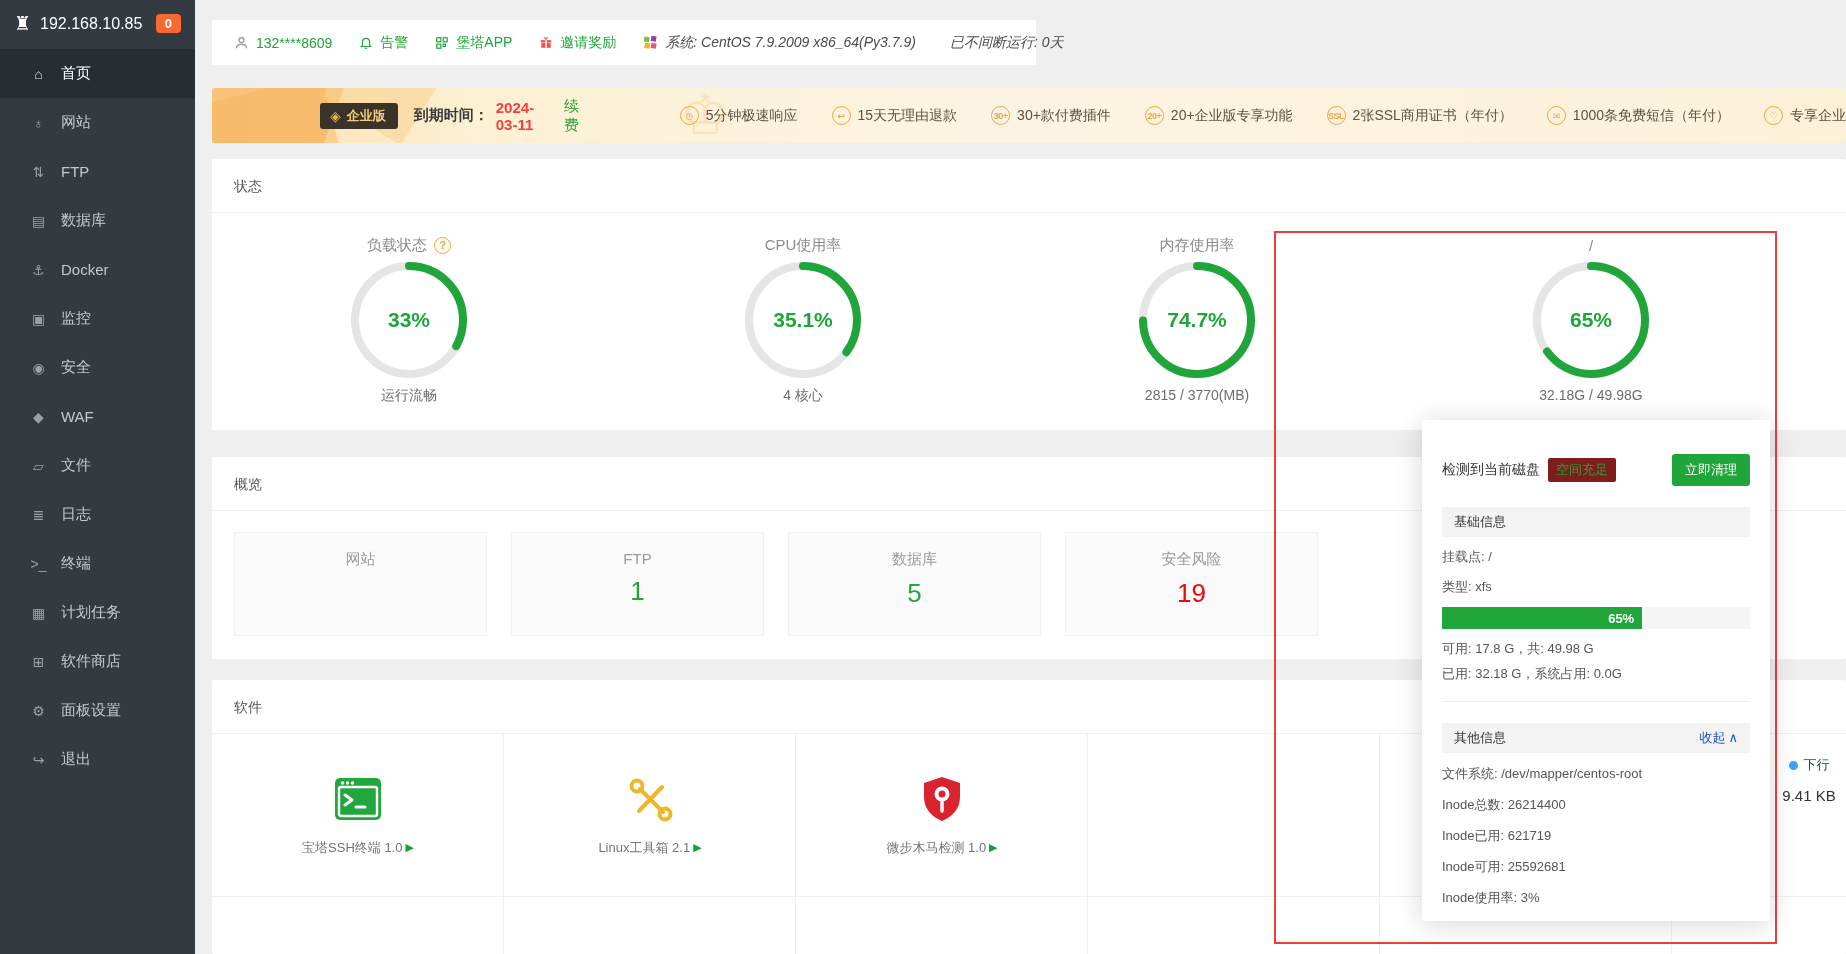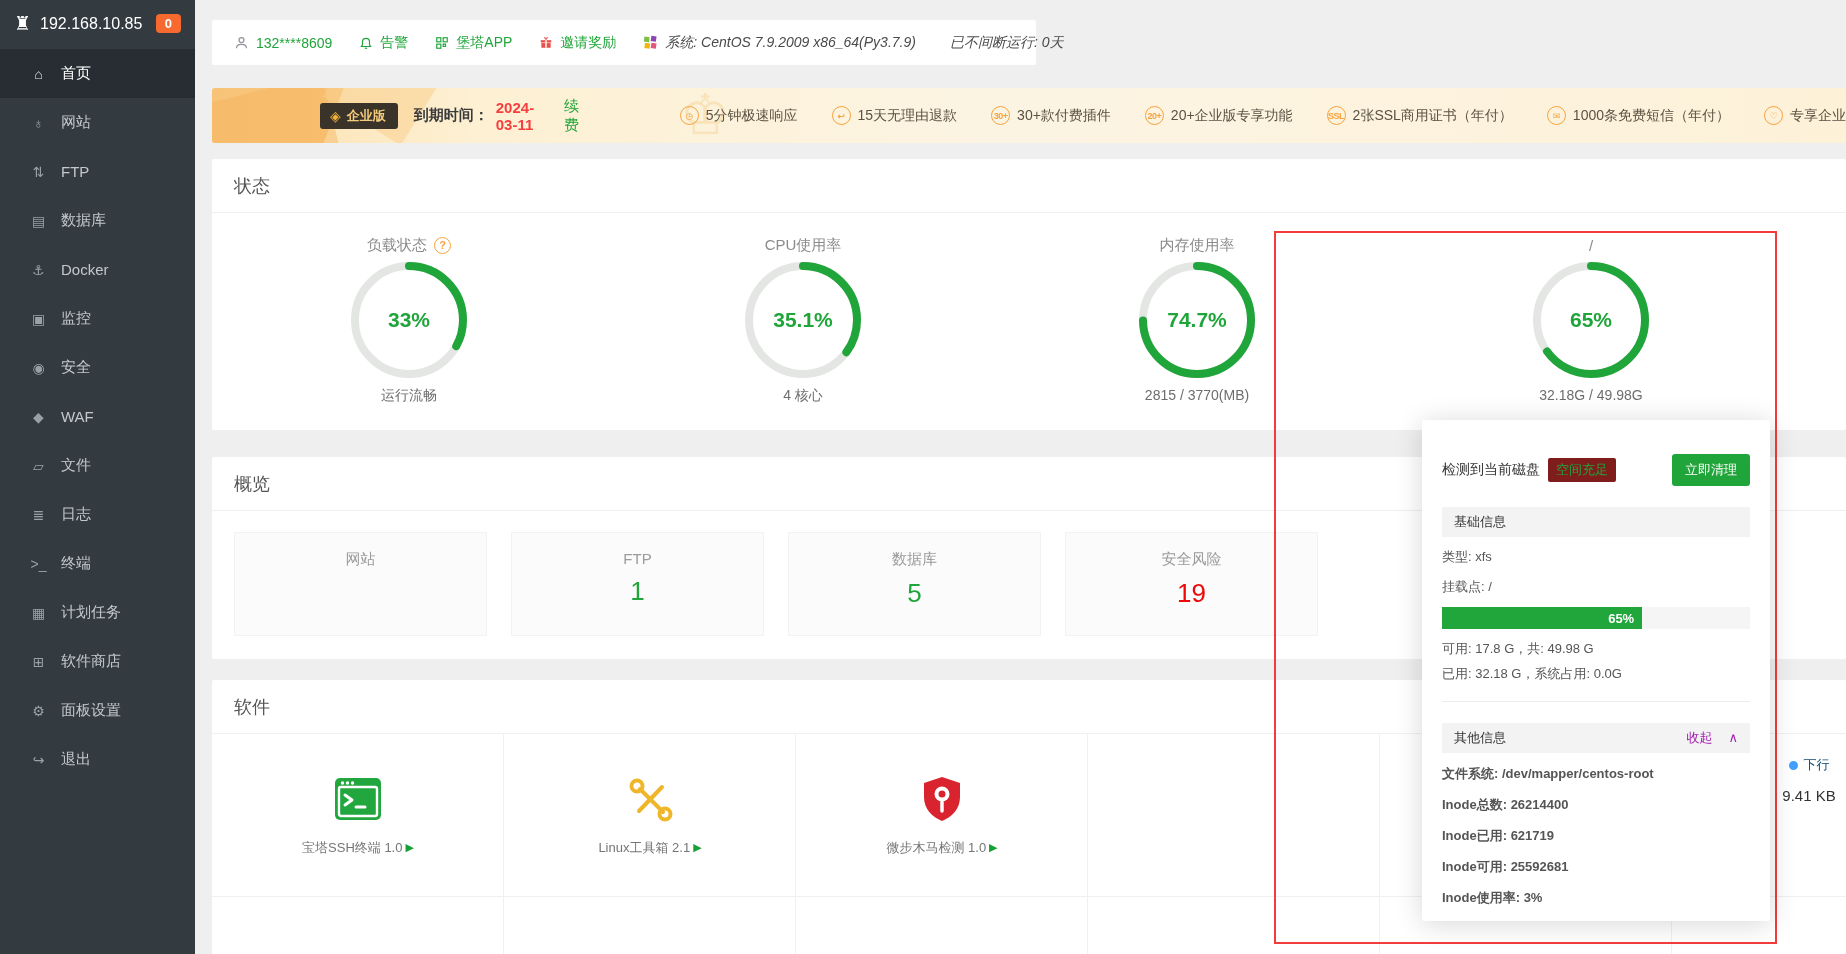--- a/index.html
+++ b/index.html
@@ -40,21 +40,21 @@
   .expire-label { position:relative; z-index:2; margin-left:16px; font-weight:bold; color:#3a3a3a; font-size:15px; white-space:nowrap; }
   .expire-date { position:relative; z-index:2; margin-left:7px; color:#f53f3f; font-weight:bold; font-size:15px; }
   .renew { position:relative; z-index:2; margin-left:13px; color:#20a53a; font-size:15px; cursor:pointer; }
   .features { position:relative; z-index:2; margin-left:94px; display:flex; gap:34px; align-items:center; white-space:nowrap; }
   .feature { display:flex; gap:7px; align-items:center; font-size:14px; color:#5c5243; }
   .ficon { width:19px; height:19px; min-width:19px; border:1.5px solid #f7a23c; border-radius:50%; color:#f7a23c; font-size:9px;
     display:inline-flex; align-items:center; justify-content:center; font-weight:bold; letter-spacing:-.5px; }
 
   
   #status-card { left:212px; top:159px; width:1634px; height:271px; }
-  .card-head { height:54px; line-height:54px; padding:0 22px; font-size:18px; color:#555; border-bottom:1px solid #f0f0f0; }
+  .card-head { height:54px; line-height:54px; padding:0 22px; font-size:14px; color:#555; border-bottom:1px solid #f0f0f0; }
   .gauges { display:flex; padding-top:12px; }
   .gauge { width:394px; display:flex; flex-direction:column; align-items:center; cursor:pointer; }
   .g-label { height:24px; color:#8b8b8b; font-size:15px; display:flex; gap:7px; align-items:center; margin-top:8px; }
   .help { width:17px; height:17px; border:1.5px solid #f7a23c; color:#f7a23c; border-radius:50%; font-size:11px;
     display:inline-flex; align-items:center; justify-content:center; font-weight:bold; cursor:pointer; }
   .ring-wrap { position:relative; width:116px; height:116px; margin-top:5px; }
   .ring circle.track { fill:none; stroke:#e4e6e4; stroke-width:8; }
   .ring circle.fg { fill:none; stroke:#20a53a; stroke-width:8; stroke-linecap:round; }
   .g-value { position:absolute; inset:0; display:flex; align-items:center; justify-content:center; color:#20a53a; font-size:21px; font-weight:bold; }
   .g-sub { margin-top:9px; color:#6d6d6d; font-size:14px; }
@@ -88,24 +88,24 @@
   #red-box { position:absolute; left:1274px; top:231px; width:503px; height:713px; border:2px solid #f23c3c; z-index:30; pointer-events:none; }
 
   
   #disk-popup { position:absolute; left:1422px; top:420px; width:348px; background:#fff; box-shadow:0 3px 28px rgba(0,0,0,.16);
     z-index:40; padding:34px 20px 8px; font-size:13px; color:#555; border-radius:2px; }
   .dp-head { display:flex; align-items:center; }
   .dp-intro { font-size:14px; color:#333; }
   .dp-chip { margin-left:8px; color:#20a53a; background:#7f1d1d; padding:3px 8px; font-size:13px; border-radius:2px; }
   .dp-btn { margin-left:auto; background:#20a53a; color:#fff; font-size:13px; padding:7px 13px; border-radius:3px; border:none; cursor:pointer; }
   .dp-sec { margin-top:21px; background:#f3f3f3; color:#333; line-height:30px; padding:0 12px; font-size:13px; display:flex; align-items:center; }
-  .collapse { margin-left:auto; cursor:pointer; display:inline-flex; gap:16px; align-items:flex-start; color:#a21caf; }
+  .collapse { margin-left:auto; cursor:pointer; display:inline-flex; gap:3px; align-items:flex-start; color:#1d4ed8; }
   .dp-rows { margin-top:5px; }
   .dp-row { line-height:30px; color:#555; }
-  .dp-rows-other .dp-row { line-height:31px;font-weight:bold; }
+  .dp-rows-other .dp-row { line-height:31px; }
   .dp-bar { height:22px; background:#f5f5f5; margin:5px 0 7px; }
   .dp-fill { height:100%; background:#21a63b; color:#fff; font-size:13px; font-weight:bold; display:flex; align-items:center;
     justify-content:flex-end; padding-right:8px; }
   .dp-line { line-height:25px; color:#555; }
   .dp-div { border-top:1px solid #ececec; margin-top:15px; }
 </style>
 </head>
 <body>
 
 <div class="app">
@@ -436,22 +436,22 @@
     <div class="dp-head">
       <span class="dp-intro">检测到当前磁盘</span>
       <span class="dp-chip">空间充足</span>
       <button class="dp-btn">立即清理</button>
     </div>
     <div class="dp-sec">
       <span>基础信息</span>
     </div>
     <div class="dp-rows">
 
-    <div class="dp-row"><span>类型</span><span>: </span><span>xfs</span></div>
-        <div class="dp-row"><span>挂载点</span><span>: </span><span>/</span></div>
+    <div class="dp-row"><span>挂载点</span><span>: </span><span>/</span></div>
+        <div class="dp-row"><span>类型</span><span>: </span><span>xfs</span></div>
       </div>
     <div class="dp-bar">
       <div class="dp-fill" style="width: 65%;">65%</div>
     </div>
     <div class="dp-line">可用: 17.8 G，共: 49.98 G</div>
     <div class="dp-line">已用: 32.18 G，系统占用: 0.0G</div>
     <div class="dp-div"></div>
     <div class="dp-sec">
       <span>其他信息</span>
       <span class="collapse">

